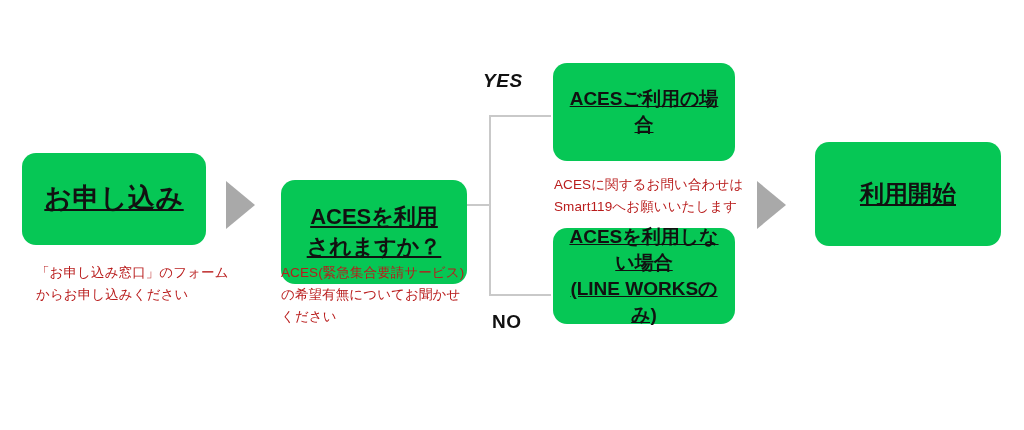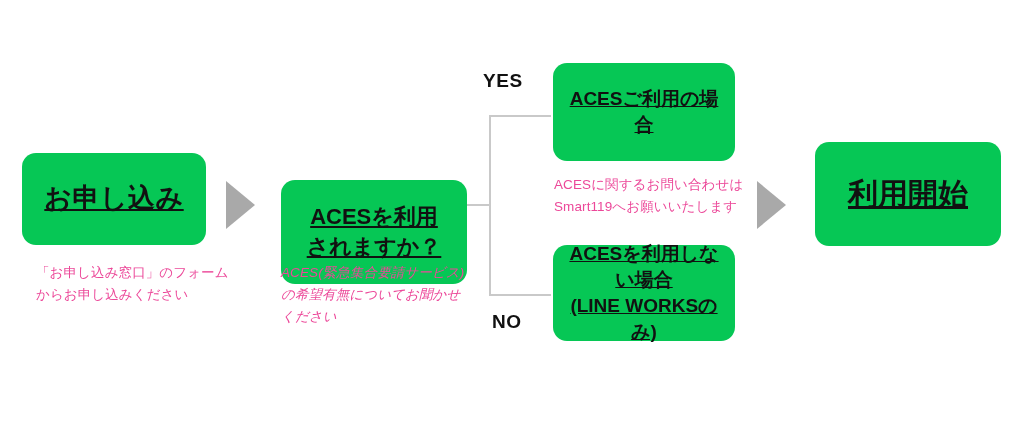--- a/index.html
+++ b/index.html
@@ -47,41 +47,41 @@
     width: 186px; height: 104px;
     font-size: 22px;
     margin-top: 27px;
   }
   #node-yes {
     left: 553px; top: 63px;
     width: 182px; height: 98px;
     font-size: 19px;
   }
   #node-no {
-    left: 553px; top: 245px;
+    left: 553px; top: 228px;
     width: 182px; height: 96px;
     font-size: 19px;
   }
   #node-start {
     left: 815px; top: 142px;
     width: 186px; height: 104px;
-    font-size: 30px;
+    font-size: 24px;
   }
 
   
   .caption {
     position: absolute;
     font-size: 13.5px;
     line-height: 1.62;
-    color: #ec4899;
+    color: #b91c1c;
     white-space: pre-line;
     letter-spacing: 0.1px;
   }
   #caption-apply    { left: 36px;  top: 262px; width: 235px; }
-  #caption-decision { left: 281px; top: 262px; width: 215px; font-style: italic; }
+  #caption-decision { left: 281px; top: 262px; width: 215px; }
   #caption-yes      { left: 554px; top: 174px; width: 230px; }
   #caption-no       { left: 554px; top: 350px; width: 230px; }
 
   
   .arrow {
     position: absolute;
     width: 0; height: 0;
     border-top: 24px solid transparent;
     border-bottom: 24px solid transparent;
     border-left: 29px solid #a9a9a9;
@@ -111,21 +111,21 @@
   }
 
   
   .branch-label {
     position: absolute;
     font-size: 19px;
     font-weight: bold;
     color: #111111;
     letter-spacing: 0.6px;
   }
-  #label-yes { left: 483px; top: 70px; }
+  #label-yes { left: 483px; top: 70px; font-style: italic; }
   #label-no  { left: 492px; top: 311px; }
 </style>
 </head>
 <body>
 
 <div id="canvas">
 
   <div class="node" id="node-apply">お申し込み</div>
   <div class="caption" id="caption-apply">「お申し込み窓口」のフォーム
 からお申し込みください</div>

